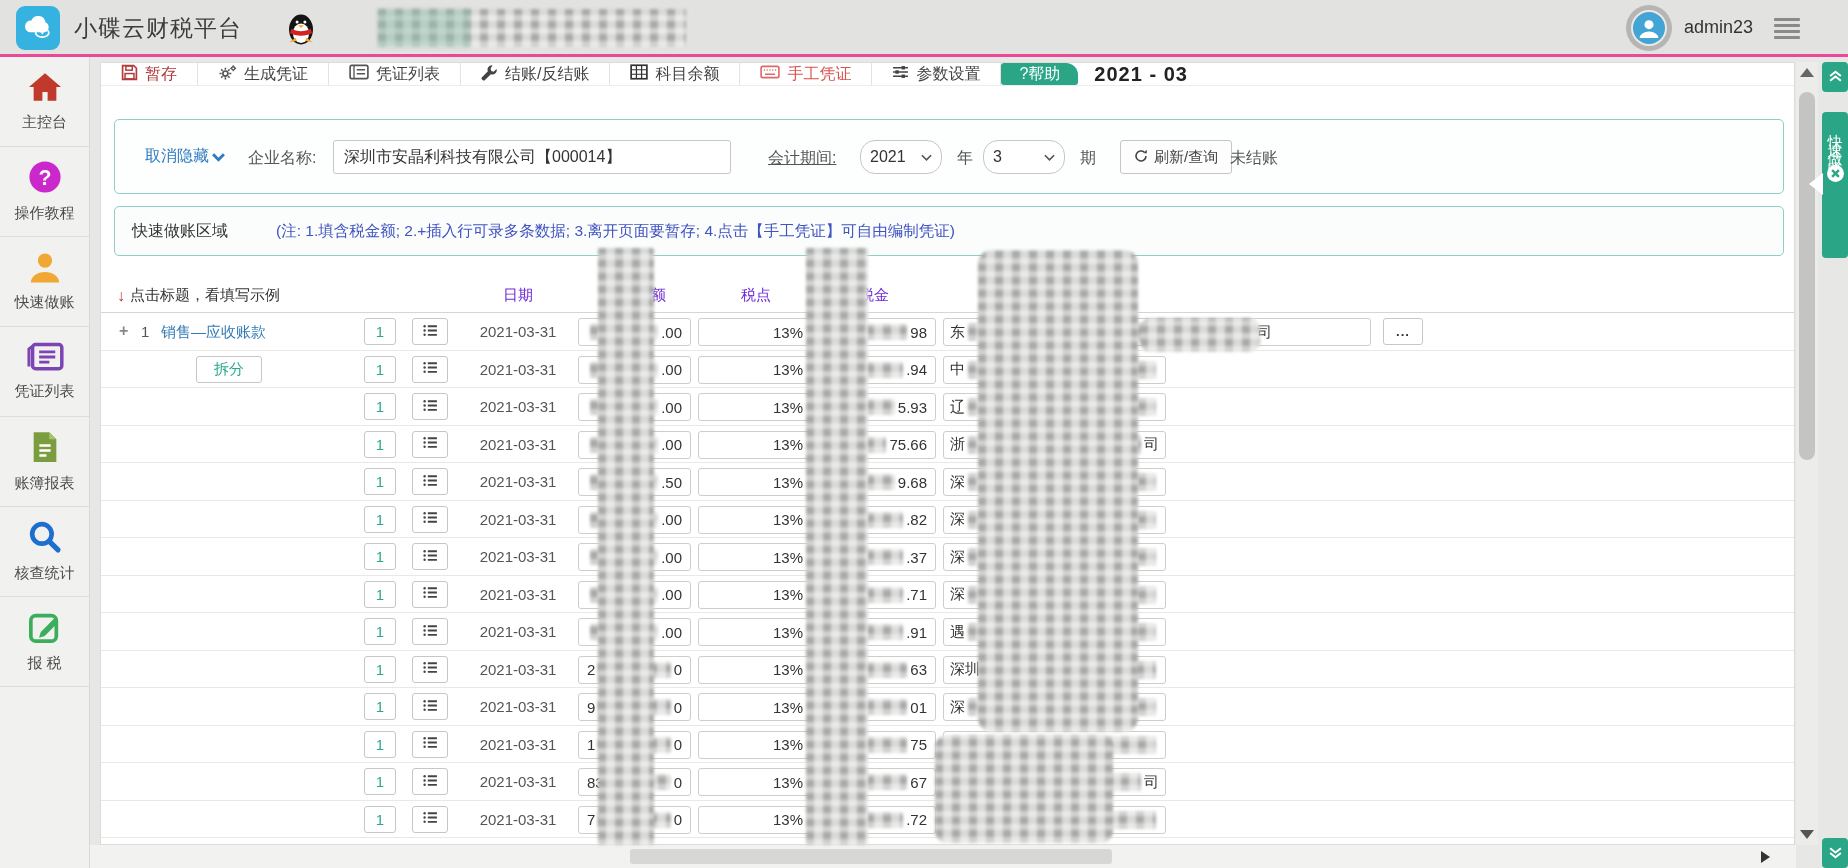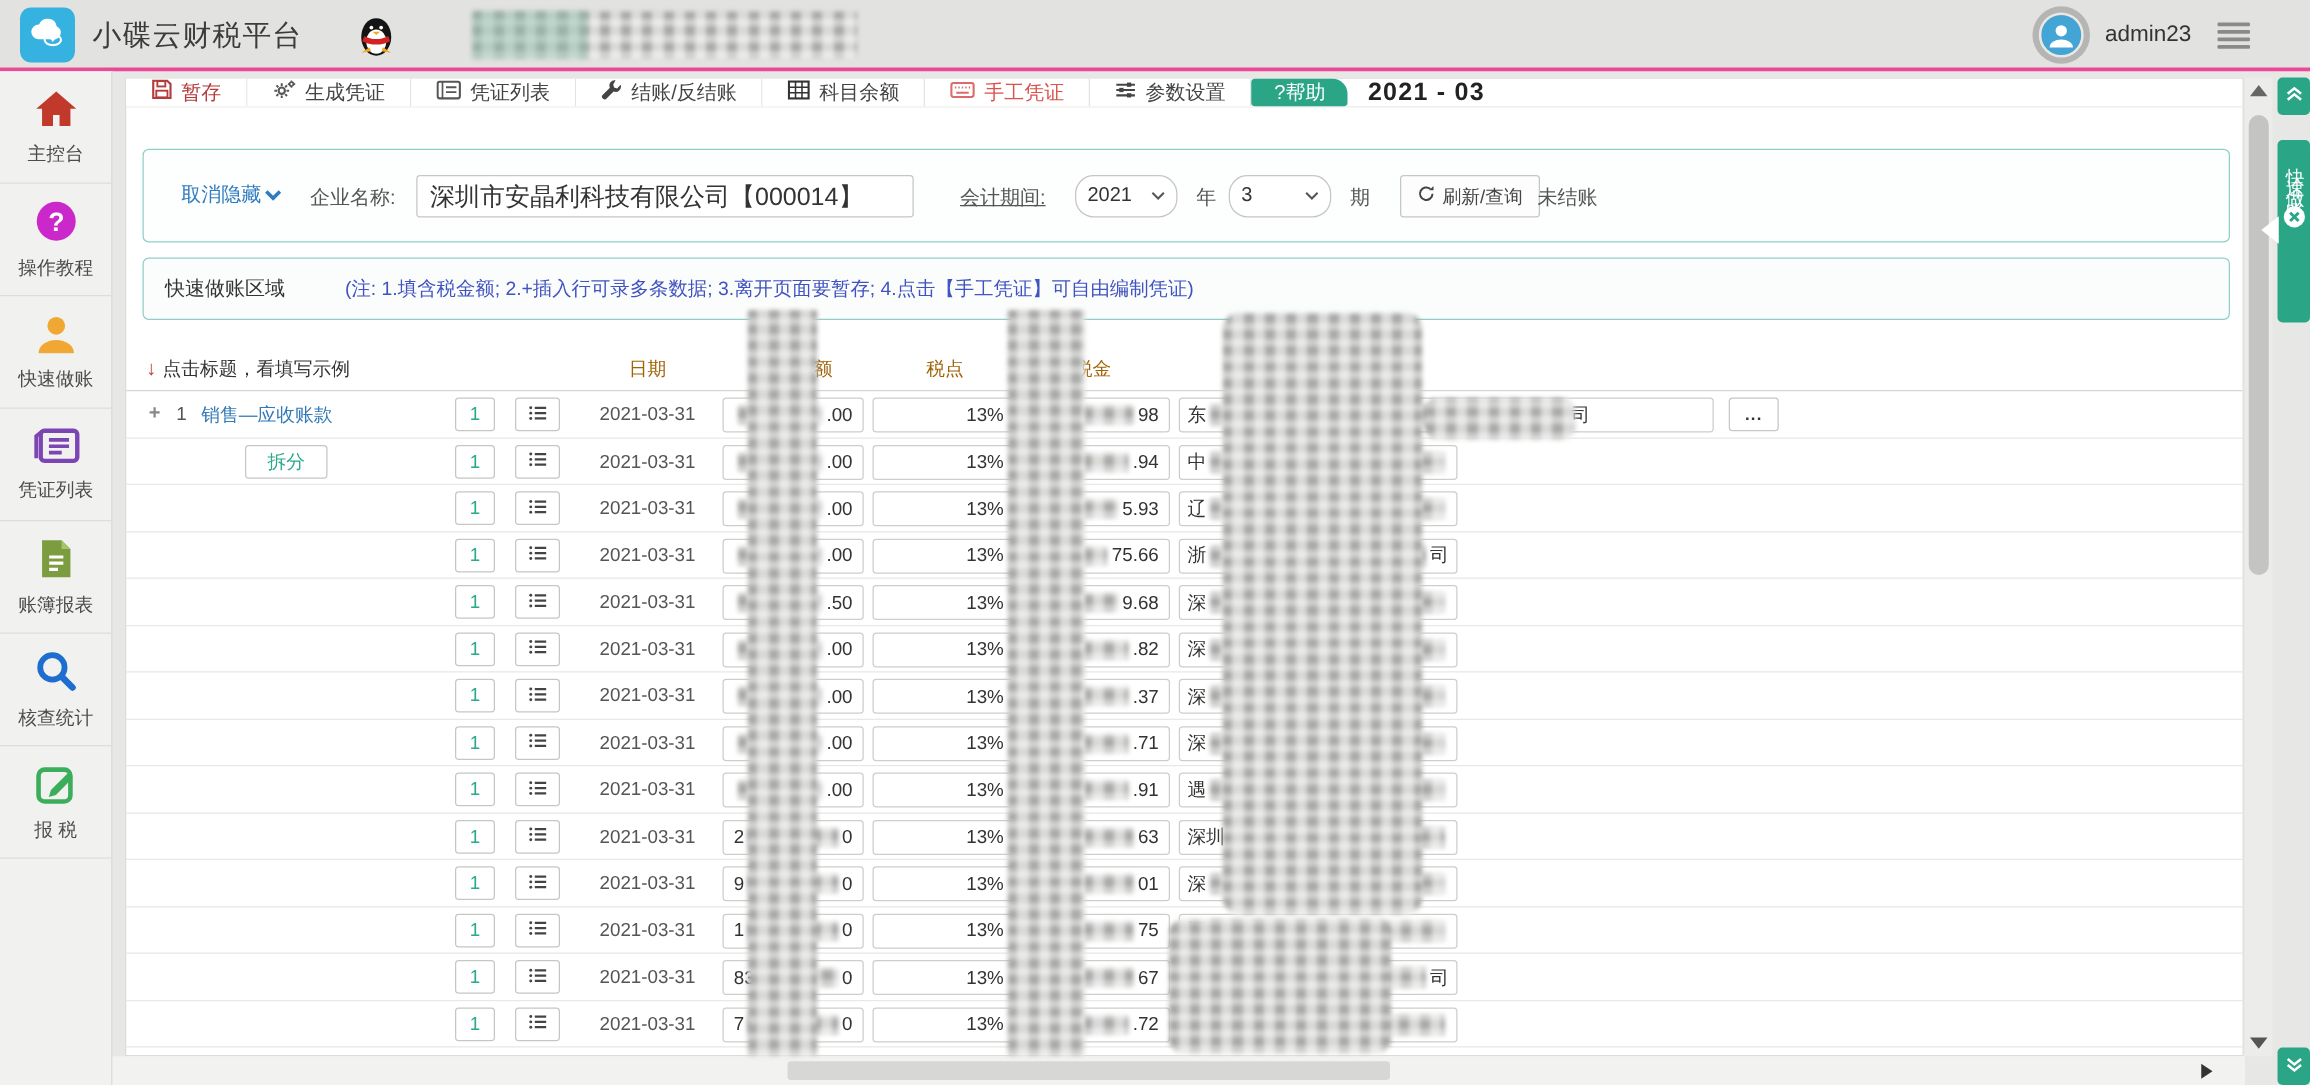--- a/index.html
+++ b/index.html
@@ -31,38 +31,38 @@
   .tbtn { display:flex; align-items:center; gap:7px; padding:0 20px; border-right:1px solid #e3e3e1; font-size:16px; color:#444; background:#fff; border-top:none; border-bottom:none; border-left:none; cursor:pointer; font-family:inherit; }
   .tbtn.red { color:#b23b3b; }
   .tbtn.pink { color:#d9534f; }
   .tbtn.help { background:#2aa586; color:#fff; border-radius:3px 12px 3px 3px; border-right:none; padding:0 18px; }
   .period { display:flex; align-items:center; margin-left:16px; font-size:20px; font-weight:bold; color:#222; letter-spacing:1px; }
   
   .qbar { position:absolute; left:13px; top:56px; width:1670px; height:75px; border:1px solid #8ecfc6; border-radius:5px; background:#fdfefe; }
   .collapse { position:absolute; left:30px; top:26px; color:#2e7bbf; font-size:16px; display:flex; align-items:center; gap:3px; cursor:pointer; }
   .qlabel { font-size:16px; color:#555; }
   .lab-company { position:absolute; left:133px; top:28px; }
-  .inp-company { position:absolute; left:218px; top:20px; width:398px; height:34px; border:1px solid #c6c6c4; border-radius:3px; background:#fff; display:flex; align-items:center; padding:0 10px; font-size:20px; color:#333; }
+  .inp-company { position:absolute; left:218px; top:20px; width:398px; height:34px; border:1px solid #c6c6c4; border-radius:3px; background:#fff; display:flex; align-items:center; padding:0 10px; font-size:16px; color:#333; }
   .lab-period { position:absolute; left:653px; top:28px;text-decoration:underline; }
   .select { position:absolute; top:20px; height:34px; border:1px solid #c6c6c4; border-radius:15px; background:#fff; display:flex; align-items:center; justify-content:space-between; padding:0 9px; font-size:16px; color:#333; cursor:pointer; }
   .sel-year { left:745px; width:82px; }
   .sel-month { left:868px; width:82px; }
   .lab-year { position:absolute; left:842px; top:28px; }
   .lab-month { position:absolute; left:965px; top:28px; }
   .btn-refresh { position:absolute; left:1005px; top:20px; height:34px; padding:0 13px; border:1px solid #c6c6c4; border-radius:3px; background:#fdfdfd; display:flex; align-items:center; gap:6px; font-size:15px; color:#444; cursor:pointer; font-family:inherit; }
   .status-unclosed { position:absolute; left:1115px; top:28px; font-size:16px; color:#555; }
   
   .notice { position:absolute; left:13px; top:143px; width:1670px; height:50px; border:1px solid #8ecfc6; border-radius:5px; background:#fbfcfc; display:flex; align-items:center; }
   .notice .area { margin-left:17px; font-size:16px; color:#333; }
   .notice .note { margin-left:48px; font-size:15.5px; color:#4053c0; }
   
   .thead { position:absolute; left:0; top:216px; width:100%; height:34px; border-bottom:1px solid #d5d5d3; }
   .hint { position:absolute; left:16px; top:7px; font-size:15px; color:#333; display:flex; gap:5px; align-items:center; }
   .hint .arr { color:#c0392b; font-weight:bold; font-size:16px; }
-  .colhdr { position:absolute; top:7px; width:120px; text-align:center; font-size:15px; color:#a16207; }
+  .colhdr { position:absolute; top:7px; width:120px; text-align:center; font-size:15px; color:#6d28d9; }
   .ch-date { left:357px; } .ch-inv { left:475px; } .ch-rate { left:595px; } .ch-tax { left:713px; } .ch-comp { left:888px; }
   
   .tbody { position:absolute; left:0; top:250px; width:100%; }
   .trow { position:relative; height:37.5px; border-bottom:1px solid #e8e8e6; }
   .expand { position:absolute; left:18px; top:9px; color:#888; font-weight:bold; font-size:16px; cursor:pointer; }
   .ridx { position:absolute; left:40px; top:10px; color:#555; }
   .acct { position:absolute; left:60px; top:10px; color:#337ab7; text-decoration:none; cursor:pointer; }
   .split { position:absolute; left:95px; top:5px; width:66px; height:27px; border:1px solid #c6c6c4; border-radius:3px; background:#fff; color:#2aa98c; font-size:15px; cursor:pointer; font-family:inherit; }
   .qty { position:absolute; left:263px; top:5px; width:32px; height:27px; border:1px solid #c6c6c4; border-radius:3px; background:#fff; color:#2aa98c; font-size:15px; cursor:pointer; font-family:inherit; }
   .lbtn { position:absolute; left:311px; top:5px; width:36px; height:27px; border:1px solid #c6c6c4; border-radius:3px; background:#fff; display:flex; align-items:center; justify-content:center; cursor:pointer; }

